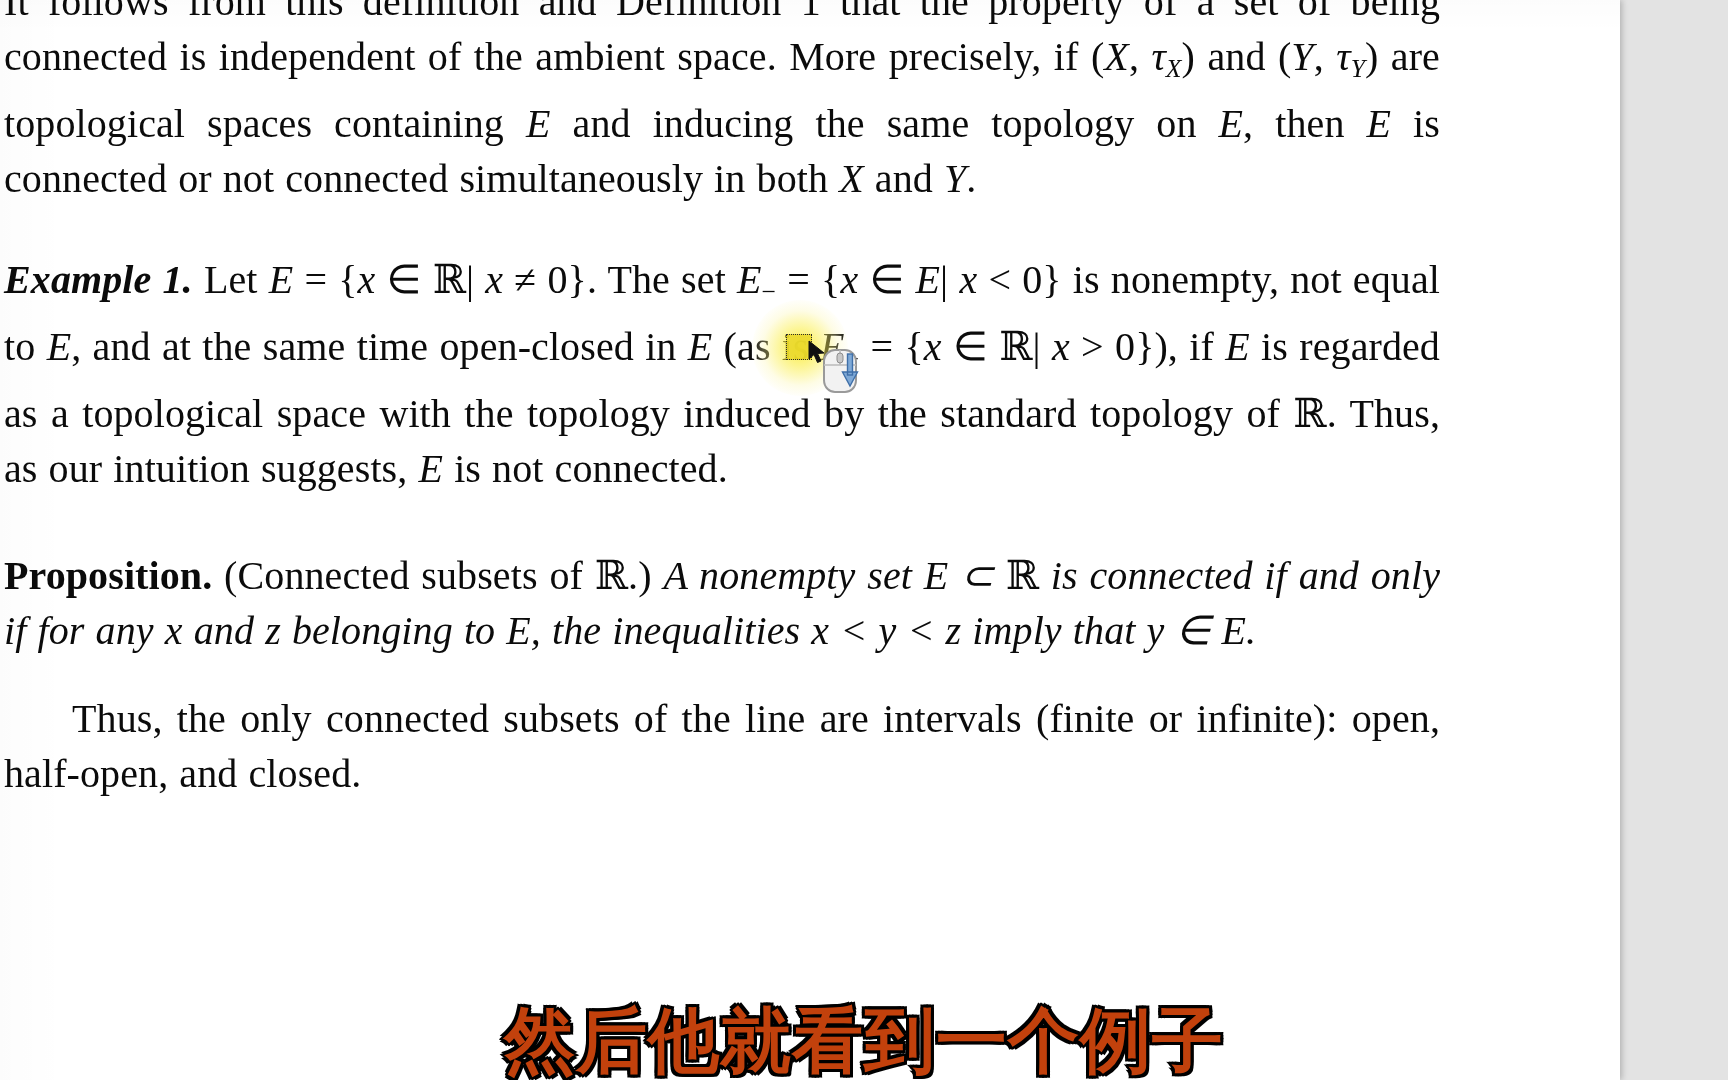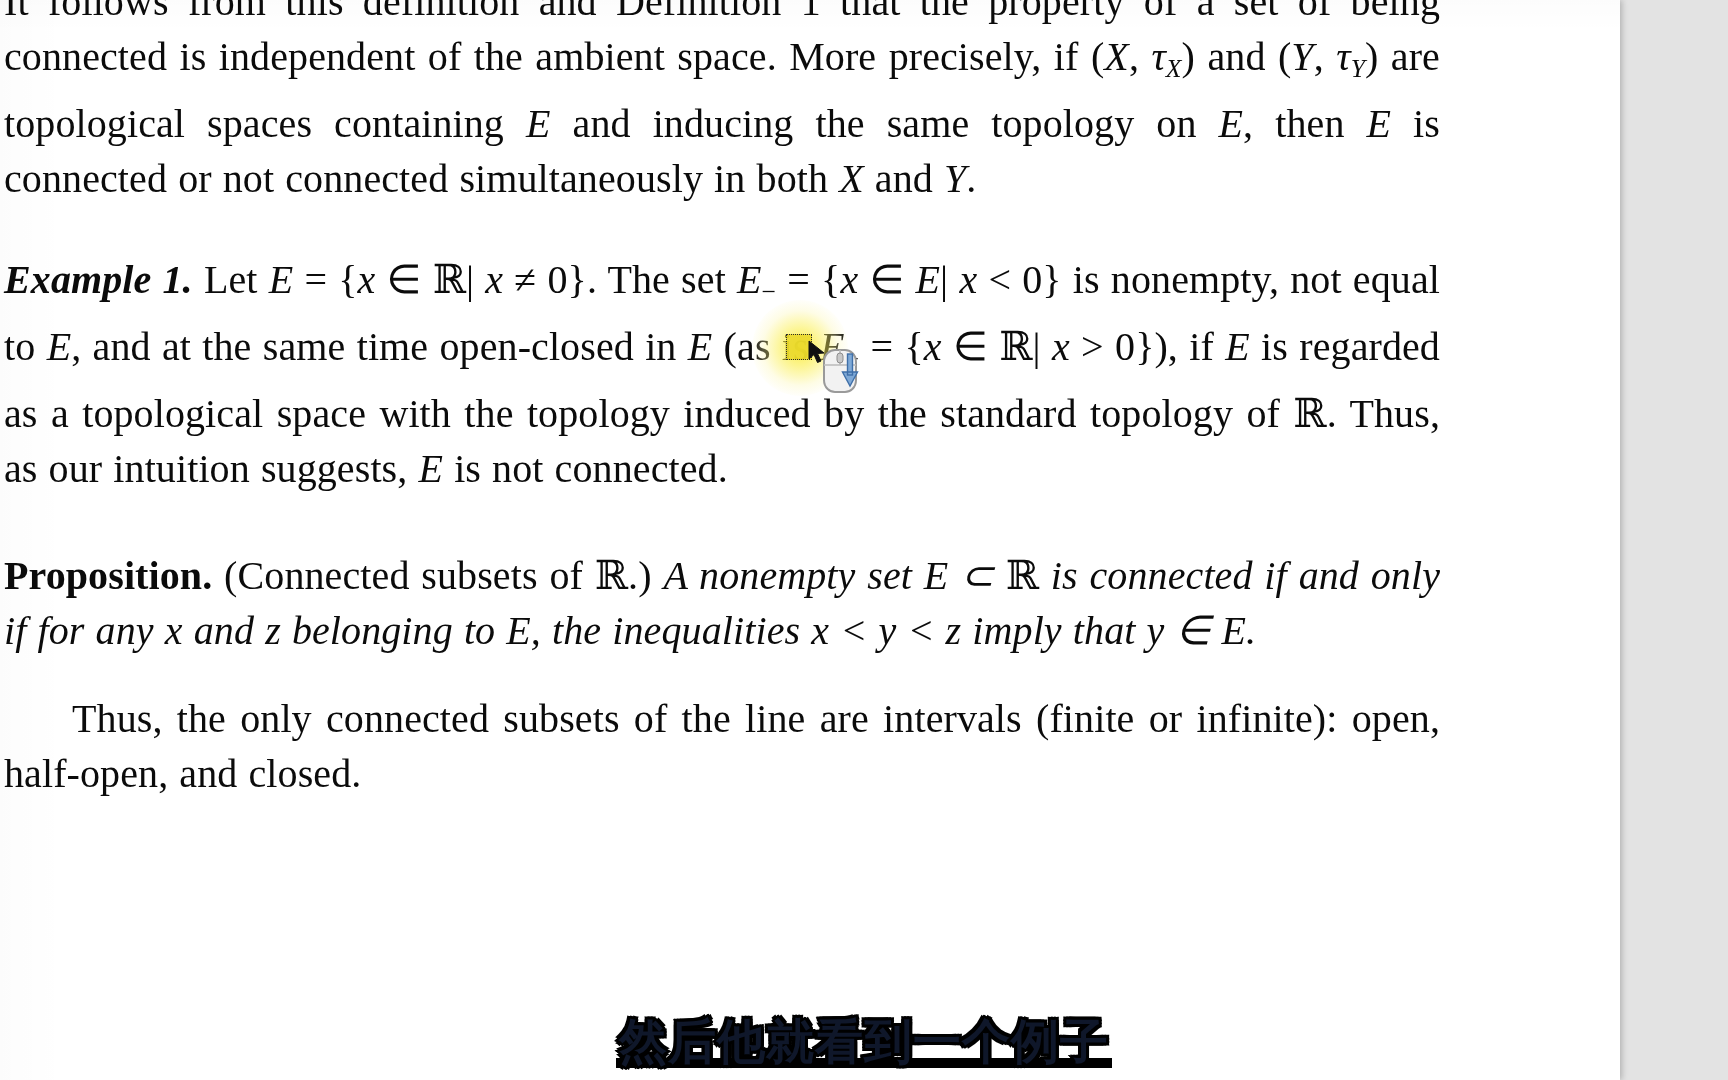--- a/index.html
+++ b/index.html
@@ -129,32 +129,31 @@
     left: 0;
     right: 0;
     bottom: 8px;
     text-align: center;
     pointer-events: none;
   }
   #subtitle-text {
     display: inline-block;
     font-family: "DejaVu Sans", sans-serif;
     font-weight: 700;
-    font-size: 48px;
+    font-size: 71px;
     line-height: 62px;
-    color: #0f172a;
+    color: #c2410c;
     letter-spacing: 1px;
     -webkit-text-stroke: 4px #000000;
     paint-order: stroke fill;
     text-shadow:
       -3px -3px 0 #000, 3px -3px 0 #000,
       -3px  3px 0 #000, 3px  3px 0 #000,
       -3px  0   0 #000, 3px  0   0 #000,
        0   -3px 0 #000, 0    3px 0 #000;
-    text-decoration: underline;
   }
 </style>
 </head>
 <body>
 
 <div id="viewer">
 
   <div id="page-sheet">
 
     <div id="text-column">

